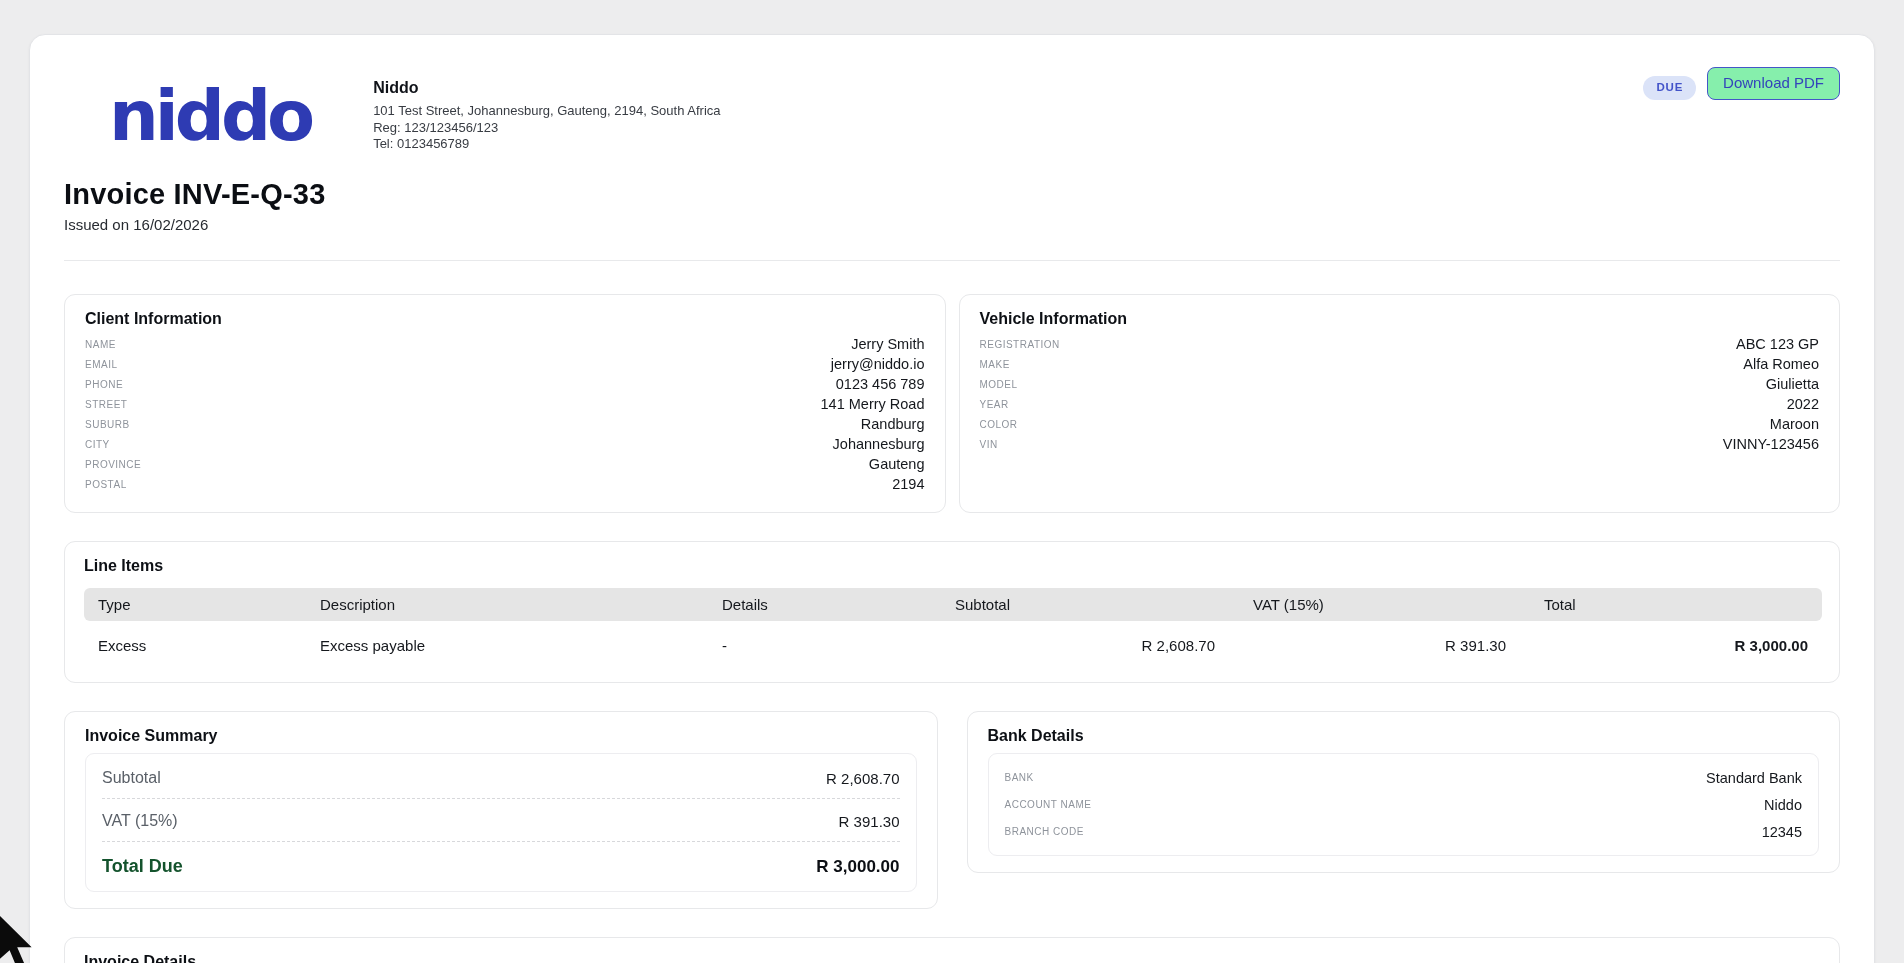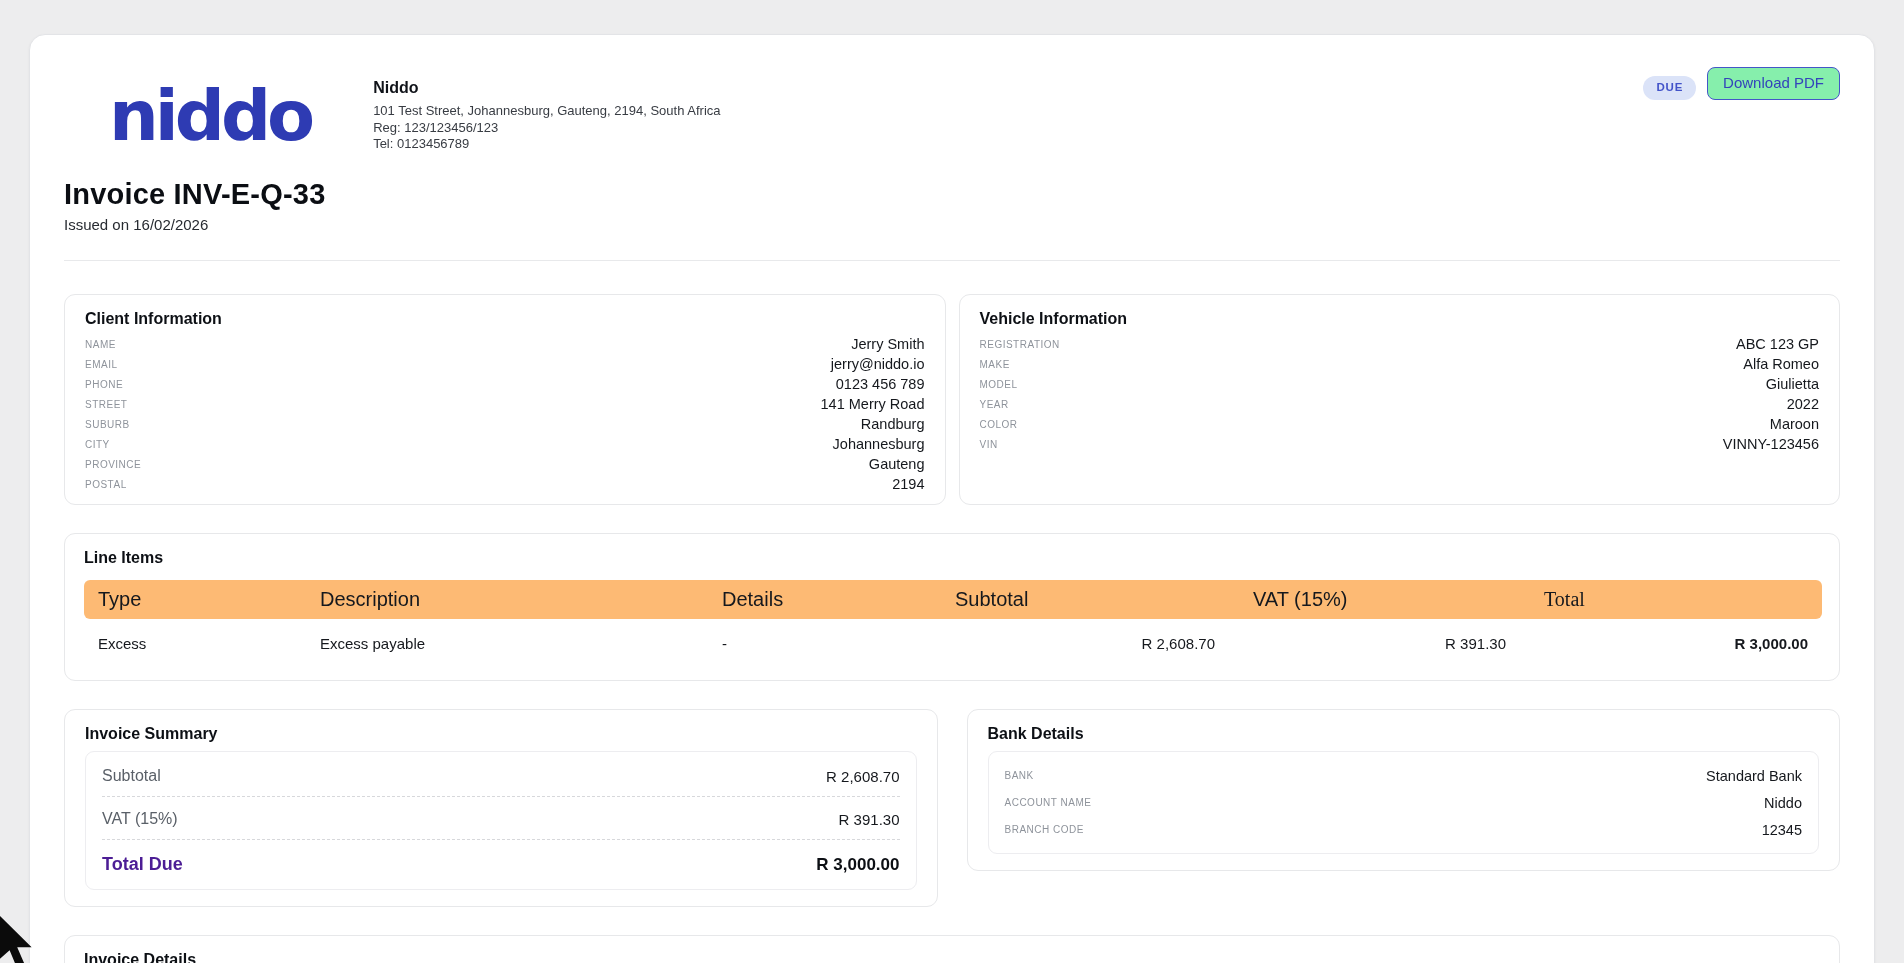--- a/index.html
+++ b/index.html
@@ -43,53 +43,53 @@
 
   .title { font-size: 29px; font-weight: 700; color: #0b0e13; margin-top: 18px; line-height: 34px; letter-spacing: .2px; }
   .issued { font-size: 15px; color: #272b31; margin-top: 5px; }
   .divider { border-top: 1px solid #e8e9eb; margin-top: 27px; }
 
   
   .grid-2 { display: grid; grid-template-columns: 1fr 1fr; gap: 13px; }
   .grid-2.start { align-items: start; gap: 29px; }
   .info-grid { margin-top: 33px; }
   .summary-grid { margin-top: 28px; }
-  .card { border: 1px solid #e7e8ea; border-radius: 11px; background: #fff; padding: 14px 20px 10px; }
+  .card { border: 1px solid #e7e8ea; border-radius: 11px; background: #fff; padding: 14px 20px 18px; }
   .card-title { font-size: 16px; font-weight: 700; color: #0d1015; line-height: 19px; }
 
   
   .kv-rows { margin-top: 6px; }
   .kv-row { display: flex; justify-content: space-between; align-items: center; height: 20px; }
   .kv-label { font-size: 10px; letter-spacing: .5px; color: #8e939b; }
   .kv-value { font-size: 14.5px; color: #15181d; }
 
   
   .line-items-card { margin-top: 28px; padding: 14px 19px 12px; }
   .items-table { width: 100%; border-collapse: collapse; table-layout: fixed; margin-top: 13px; }
   .items-table th {
-    background: #fdba74; font-size: 20px; font-weight: 500; color: #15181d;
+    background: #e5e5e5; font-size: 15px; font-weight: 500; color: #15181d;
     text-align: left; padding: 8px 14px; height: 33px;
   }
   .items-table th:first-child { border-radius: 6px 0 0 6px; }
-  .items-table th:last-child { border-radius: 0 6px 6px 0; font-family: Liberation Serif, serif; }
+  .items-table th:last-child { border-radius: 0 6px 6px 0; }
   .items-table td { font-size: 15px; color: #15181d; padding: 16px 14px; }
   .cell-num { text-align: right; padding-right: 24px !important; }
   .cell-total { text-align: right; padding-right: 14px !important; font-weight: 700; }
 
   
   .panel { border: 1px solid #ededf0; border-radius: 9px; margin-top: 8px; }
   .summary-panel { padding: 2px 16px 14px; }
   .summary-row {
     display: flex; justify-content: space-between; align-items: center;
     padding: 13px 0 11px; border-bottom: 1px dashed #d7d8db;
   }
   .s-label { font-size: 16px; color: #5a6068; }
   .s-value { font-size: 15px; color: #15181d; }
   .summary-total { display: flex; justify-content: space-between; align-items: center; padding-top: 14px; }
-  .t-label { font-size: 18px; font-weight: 700; color: #4c1d95; }
+  .t-label { font-size: 18px; font-weight: 700; color: #14532d; }
   .t-value { font-size: 17px; font-weight: 700; color: #0c0f14; }
   .summary-card, .bank-card { padding: 14px 20px 16px; }
   .bank-panel { padding: 10px 16px; }
   .bank-panel .kv-row { height: 27px; }
 
   
   .details-card { margin-top: 28px; padding: 14px 19px 40px; }
 
   
   .cursor { position: absolute; left: -4px; top: 913px; z-index: 10; }

